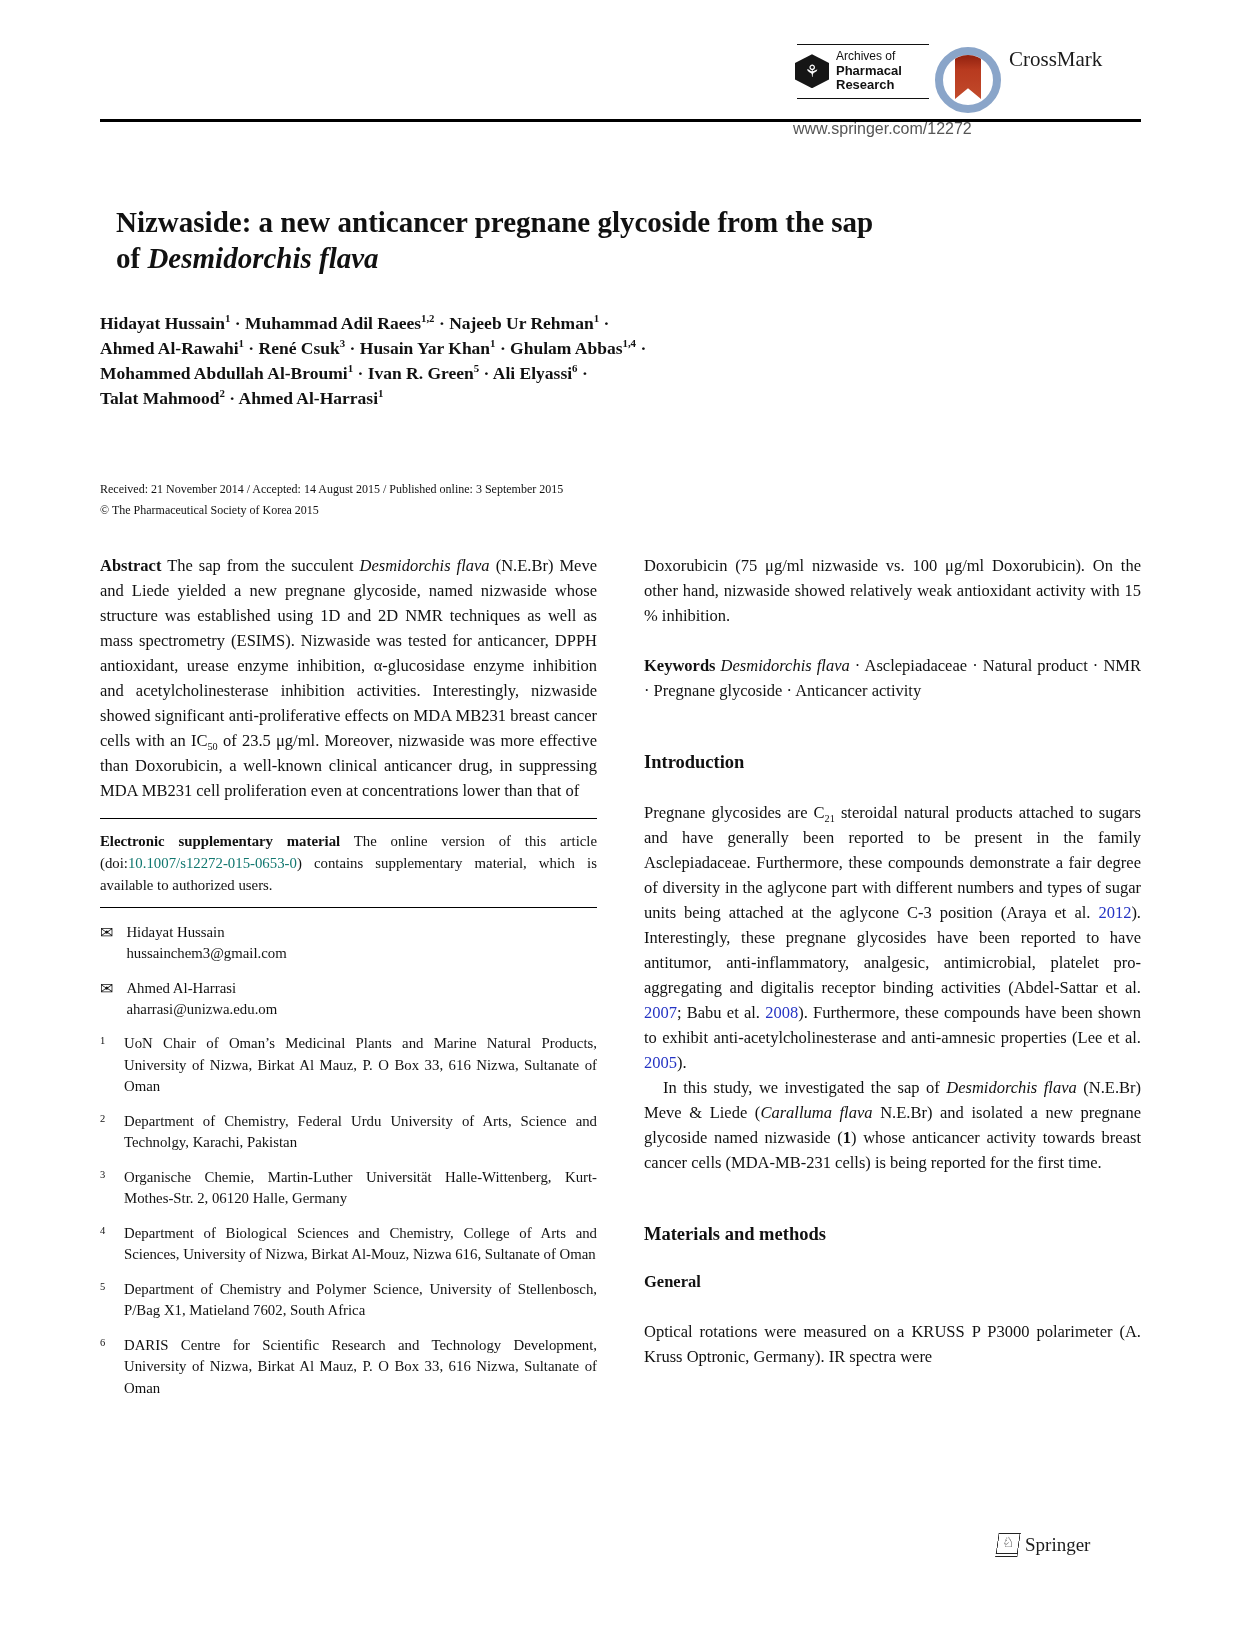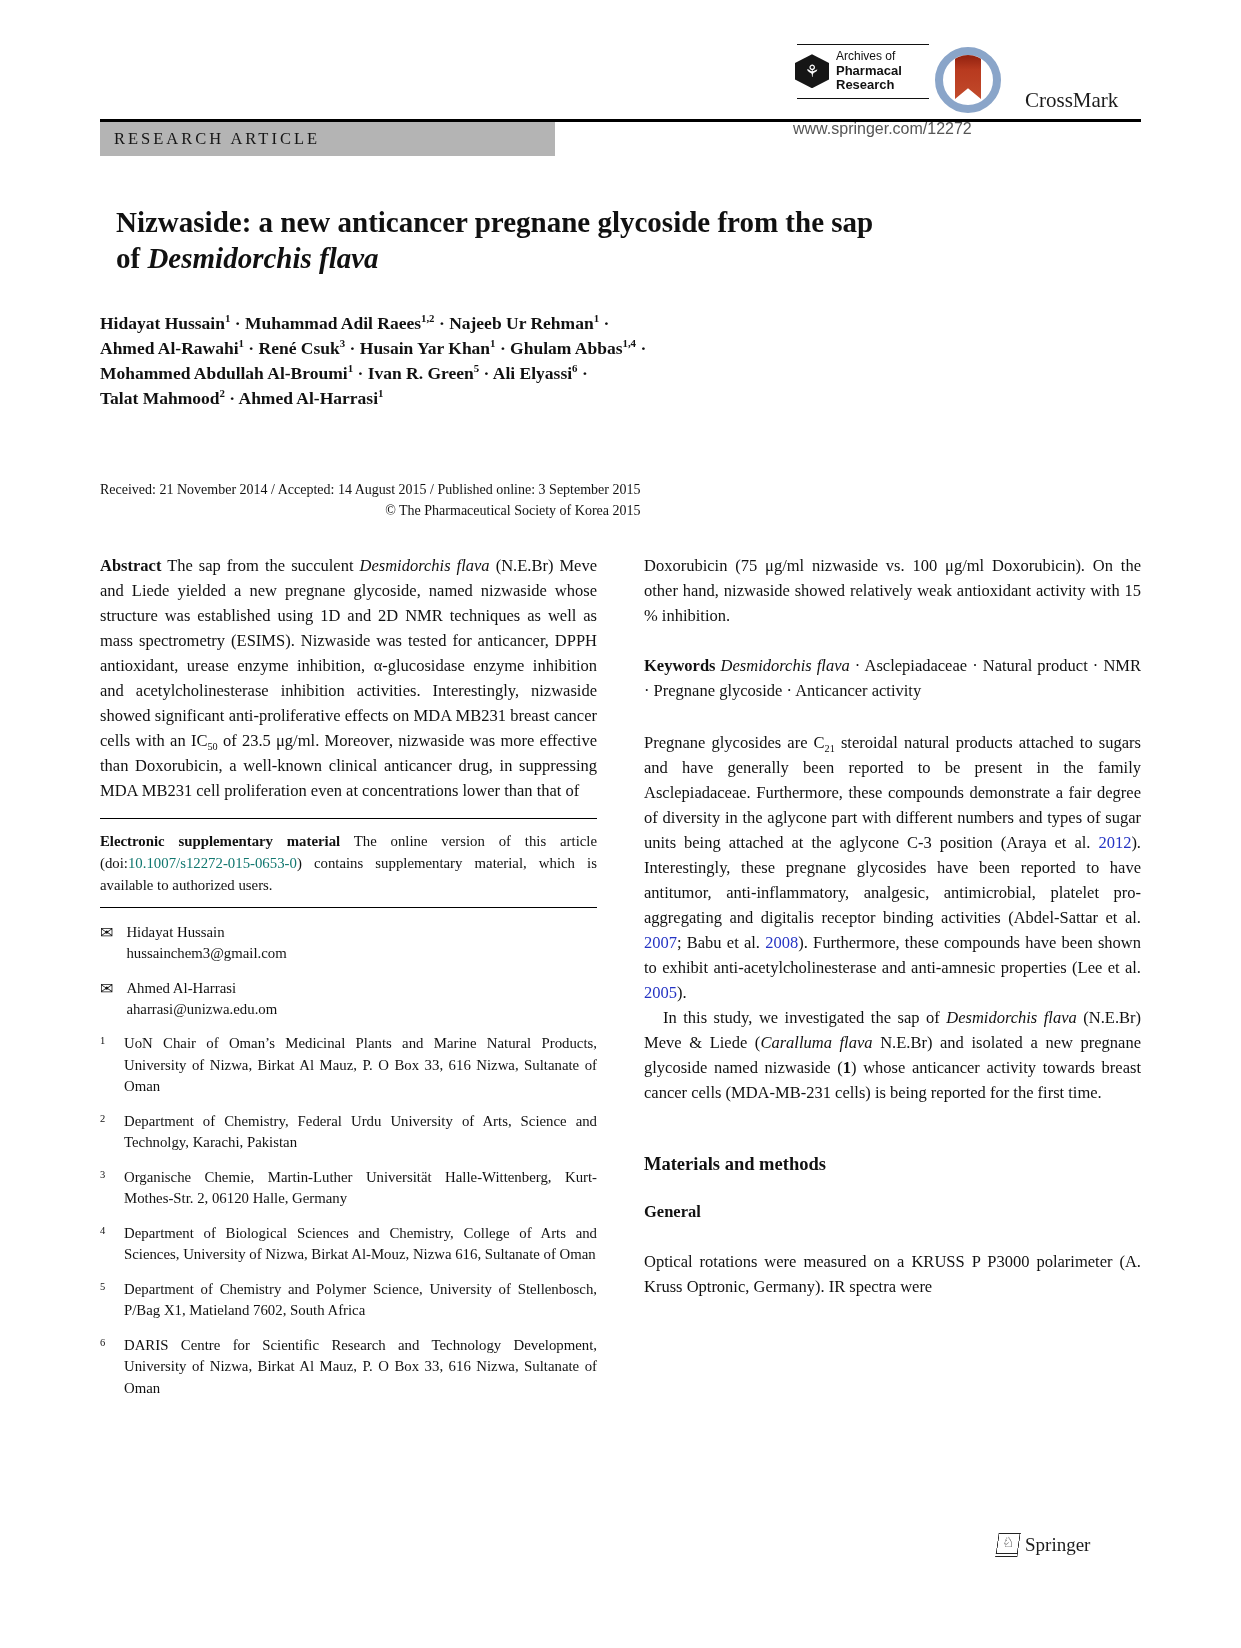--- a/index.html
+++ b/index.html
@@ -19,35 +19,35 @@
   .jrule{border-top:1.5px solid #111;margin:2px 4px;}
   .jrow{display:flex;align-items:center;gap:7px;padding:3px 2px;}
   .jicon{width:34px;height:34px;background:#161616;color:#fff;flex:0 0 auto;
          clip-path:polygon(50% 0,100% 26%,100% 74%,50% 100%,0 74%,0 26%);
          display:flex;align-items:center;justify-content:center;font-size:17px;}
   .jtext{font-family:"Liberation Sans","DejaVu Sans",sans-serif;font-size:12px;line-height:13.5px;color:#111;}
   .jtext .jb{font-weight:bold;font-size:13px;}
   .jurl{font-family:"Liberation Sans","DejaVu Sans",sans-serif;font-size:16px;color:#555;
         text-align:right;margin-top:21px;}
 
-  .crossmark{position:absolute;left:935px;top:47px;display:flex;align-items:flex-end;gap:24px;}
+  .crossmark{position:absolute;left:935px;top:47px;display:flex;align-items:flex-start;gap:8px;}
   .cm-circle{width:66px;height:66px;border-radius:50%;background:#fff;border:8px solid #8aa5c9;
              position:relative;box-sizing:border-box;flex:0 0 auto;}
   .cm-inner{position:absolute;inset:0;border-radius:50%;overflow:hidden;}
   .cm-ribbon{position:absolute;left:50%;top:-1px;transform:translateX(-50%);width:26px;height:45px;
              background:linear-gradient(180deg,#8e1f0e 0%,#b83a1f 35%,#c24a2b 100%);
              clip-path:polygon(0 0,100% 0,100% 100%,50% 76%,0 100%);}
   .cm-text{font-size:21px;color:#1b1b1b;}
 
   
   .title{position:absolute;left:116px;top:204px;width:920px;font-size:29px;line-height:36px;
          font-weight:bold;margin:0;}
   .authors{position:absolute;left:100px;top:311px;width:780px;font-size:17.5px;line-height:25px;
            font-weight:bold;}
-  .received-block{position:absolute;left:100px;top:479px;font-size:14px;line-height:21px;text-align:right;}
+  .received-block{position:absolute;left:100px;top:479px;font-size:12px;line-height:21px;}
 
   
   .col{position:absolute;top:553px;width:497px;}
   .col.left{left:100px;}
   .col.right{left:644px;}
   .body-text{font-size:16.5px;line-height:25px;text-align:justify;margin:0;}
   .rule{border-top:1px solid #000;}
   .rule.r1{margin-top:15px;}
   .rule.r2{margin-top:11px;}
   .small-text{font-size:14.8px;line-height:22px;text-align:justify;margin:11px 0 0 0;}
@@ -93,23 +93,20 @@
   <div class="crossmark">
     <span class="cm-circle">
       <span class="cm-inner">
         <span class="cm-ribbon"></span>
       </span>
     </span>
     <span class="cm-text">CrossMark</span>
   </div>
 
   <div class="toprule"></div>
-  <div class="section-bar">
-    <span>RESEARCH ARTICLE</span>
-  </div>
 
   <h1 class="title"><span>Nizwaside: a new anticancer pregnane glycoside from the sap</span><br><span>of </span><span style="font-style: italic;">Desmidorchis flava</span></h1>
 
   <div class="authors"><span>Hidayat Hussain</span><sup>1</sup><span> · Muhammad Adil Raees</span><sup>1,2</sup><span> · Najeeb Ur Rehman</span><sup>1</sup><span> ·</span><br><span>Ahmed Al-Rawahi</span><sup>1</sup><span> · René Csuk</span><sup>3</sup><span> · Husain Yar Khan</span><sup>1</sup><span> · Ghulam Abbas</span><sup>1,4</sup><span> ·</span><br><span>Mohammed Abdullah Al-Broumi</span><sup>1</sup><span> · Ivan R. Green</span><sup>5</sup><span> · Ali Elyassi</span><sup>6</sup><span> ·</span><br><span>Talat Mahmood</span><sup>2</sup><span> · Ahmed Al-Harrasi</span><sup>1</sup></div>
 
   <div class="received-block">
     <div>Received: 21 November 2014 / Accepted: 14 August 2015 / Published online: 3 September 2015</div>
     <div>© The Pharmaceutical Society of Korea 2015</div>
   </div>
 
@@ -162,20 +159,21 @@
         <span class="anum">6</span>
         <span class="affil-text">DARIS Centre for Scientific Research and Technology Development, University of Nizwa, Birkat Al Mauz, P. O Box 33, 616 Nizwa, Sultanate of Oman</span>
       </div>
     </div>
   </div>
 
   <div class="col right">
     <p class="body-text"><span>Doxorubicin (75 μg/ml nizwaside vs. 100 μg/ml Doxorubicin). On the other hand, nizwaside showed relatively weak antioxidant activity with 15 % inhibition.</span></p>
     <p class="body-text keywords"><span style="font-weight: bold;">Keywords</span><span>  </span><span style="font-style: italic;">Desmidorchis flava</span><span> · Asclepiadaceae · Natural product · NMR · Pregnane glycoside · Anticancer activity</span></p>
 
+    <h2 class="sec">Introduction</h2>
     <p class="body-text mt"><span>Pregnane glycosides are C</span><sub>21</sub><span> steroidal natural products attached to sugars and have generally been reported to be present in the family Asclepiadaceae. Furthermore, these compounds demonstrate a fair degree of diversity in the aglycone part with different numbers and types of sugar units being attached at the aglycone C-3 position (Araya et al. </span><span style="color: rgb(36, 51, 196);">2012</span><span>). Interestingly, these pregnane glycosides have been reported to have antitumor, anti-inflammatory, analgesic, antimicrobial, platelet pro-aggregating and digitalis receptor binding activities (Abdel-Sattar et al. </span><span style="color: rgb(36, 51, 196);">2007</span><span>; Babu et al. </span><span style="color: rgb(36, 51, 196);">2008</span><span>). Furthermore, these compounds have been shown to exhibit anti-acetylcholinesterase and anti-amnesic properties (Lee et al. </span><span style="color: rgb(36, 51, 196);">2005</span><span>).</span></p>
     <p class="body-text indent"><span>In this study, we investigated the sap of </span><span style="font-style: italic;">Desmidorchis flava</span><span> (N.E.Br) Meve &amp; Liede (</span><span style="font-style: italic;">Caralluma flava</span><span> N.E.Br) and isolated a new pregnane glycoside named nizwaside (</span><span style="font-weight: bold;">1</span><span>) whose anticancer activity towards breast cancer cells (MDA-MB-231 cells) is being reported for the first time.</span></p>
 
     <h2 class="sec">Materials and methods</h2>
     <h3 class="subsec">General</h3>
     <p class="body-text mt"><span>Optical rotations were measured on a KRUSS P P3000 polarimeter (A. Kruss Optronic, Germany). IR spectra were</span></p>
   </div>
 
   <div class="springer">
     <span class="sp-icon">♘</span>

